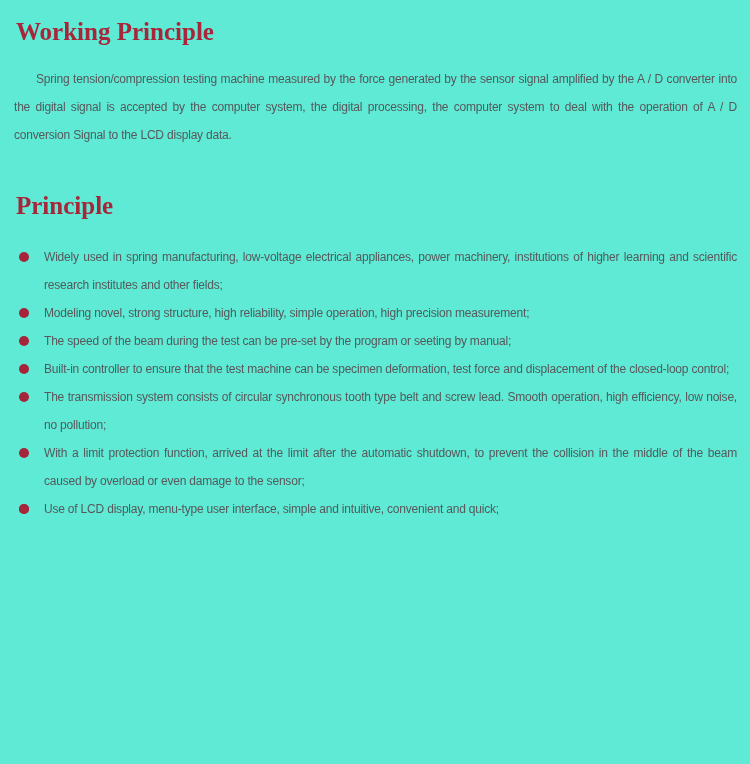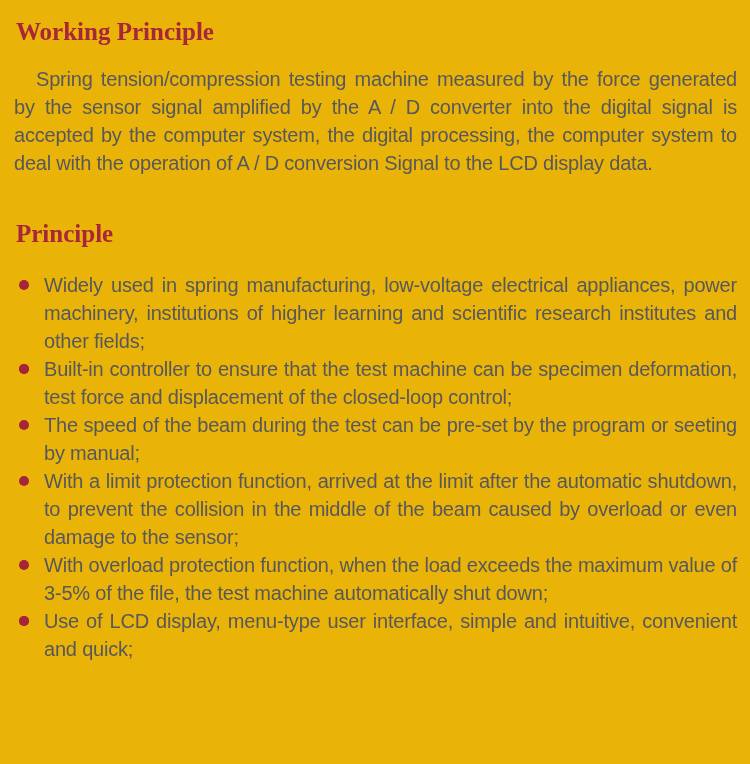--- a/index.html
+++ b/index.html
@@ -5,39 +5,39 @@
   html, body {
     margin: 0;
     padding: 0;
     background: #ffffff;
   }
   .page {
     position: relative;
     width: 750px;
     height: 764px;
     overflow: hidden;
-    background: #eab308;
+    background: #5eead4;
     font-family: "Liberation Sans", sans-serif;
     box-sizing: border-box;
     padding: 0 13px 0 14px;
   }
   .section-heading {
     font-family: "Liberation Serif", serif;
     font-weight: bold;
     font-size: 25px;
     line-height: 25px;
     color: #a7263a;
     margin: 0 0 0 2px;
     letter-spacing: 0px;
   }
   .heading-working { padding-top: 19px; }
   .heading-features { padding-top: 44px; }
   .body-copy {
     color: #57585c;
-    font-size: 20px;
+    font-size: 12px;
     line-height: 28px;
     letter-spacing: -0.2px;
     text-align: justify;
   }
   .intro-paragraph {
     margin: 21px 0 0 0;
     text-indent: 22px;
   }
   .features-list {
     list-style: none;
@@ -65,22 +65,22 @@
 <div class="page">
 
   <h2 class="section-heading heading-working">Working Principle</h2>
 
   <p class="body-copy intro-paragraph">Spring tension/compression testing machine measured by the force generated by the sensor signal amplified by the A / D converter into the digital signal is accepted by the computer system, the digital processing, the computer system to deal with the operation of A / D conversion Signal to the LCD display data.</p>
 
   <h2 class="section-heading heading-features">Principle</h2>
 
   <ul class="features-list body-copy">
       <li class="feature-item"><span class="bullet-icon"></span><span>Widely used in spring manufacturing, low-voltage electrical appliances, power machinery, institutions of higher learning and scientific research institutes and other fields;</span></li>
-      <li class="feature-item"><span class="bullet-icon"></span></li>
+      <li class="feature-item"><span class="bullet-icon"></span><span>Modeling novel, strong structure, high reliability, simple operation, high precision measurement;</span></li>
+      <li class="feature-item"><span class="bullet-icon"></span><span>The speed of the beam during the test can be pre-set by the program or seeting by manual;</span></li>
       <li class="feature-item"><span class="bullet-icon"></span><span>Built-in controller to ensure that the test machine can be specimen deformation, test force and displacement of the closed-loop control;</span></li>
-      <li class="feature-item"><span class="bullet-icon"></span><span>The speed of the beam during the test can be pre-set by the program or seeting by manual;</span></li>
+      <li class="feature-item"><span class="bullet-icon"></span><span>The transmission system consists of circular synchronous tooth type belt and screw lead. Smooth operation, high efficiency, low noise, no pollution;</span></li>
       <li class="feature-item"><span class="bullet-icon"></span><span>With a limit protection function, arrived at the limit after the automatic shutdown, to prevent the collision in the middle of the beam caused by overload or even damage to the sensor;</span></li>
-      <li class="feature-item"><span class="bullet-icon"></span><span>With overload protection function, when the load exceeds the maximum value of 3-5% of the file, the test machine automatically shut down;</span></li>
       <li class="feature-item"><span class="bullet-icon"></span></li>
       <li class="feature-item"><span class="bullet-icon"></span><span>Use of LCD display, menu-type user interface, simple and intuitive, convenient and quick;</span></li>
     </ul>
 
 </div>
 
 </body></html>

